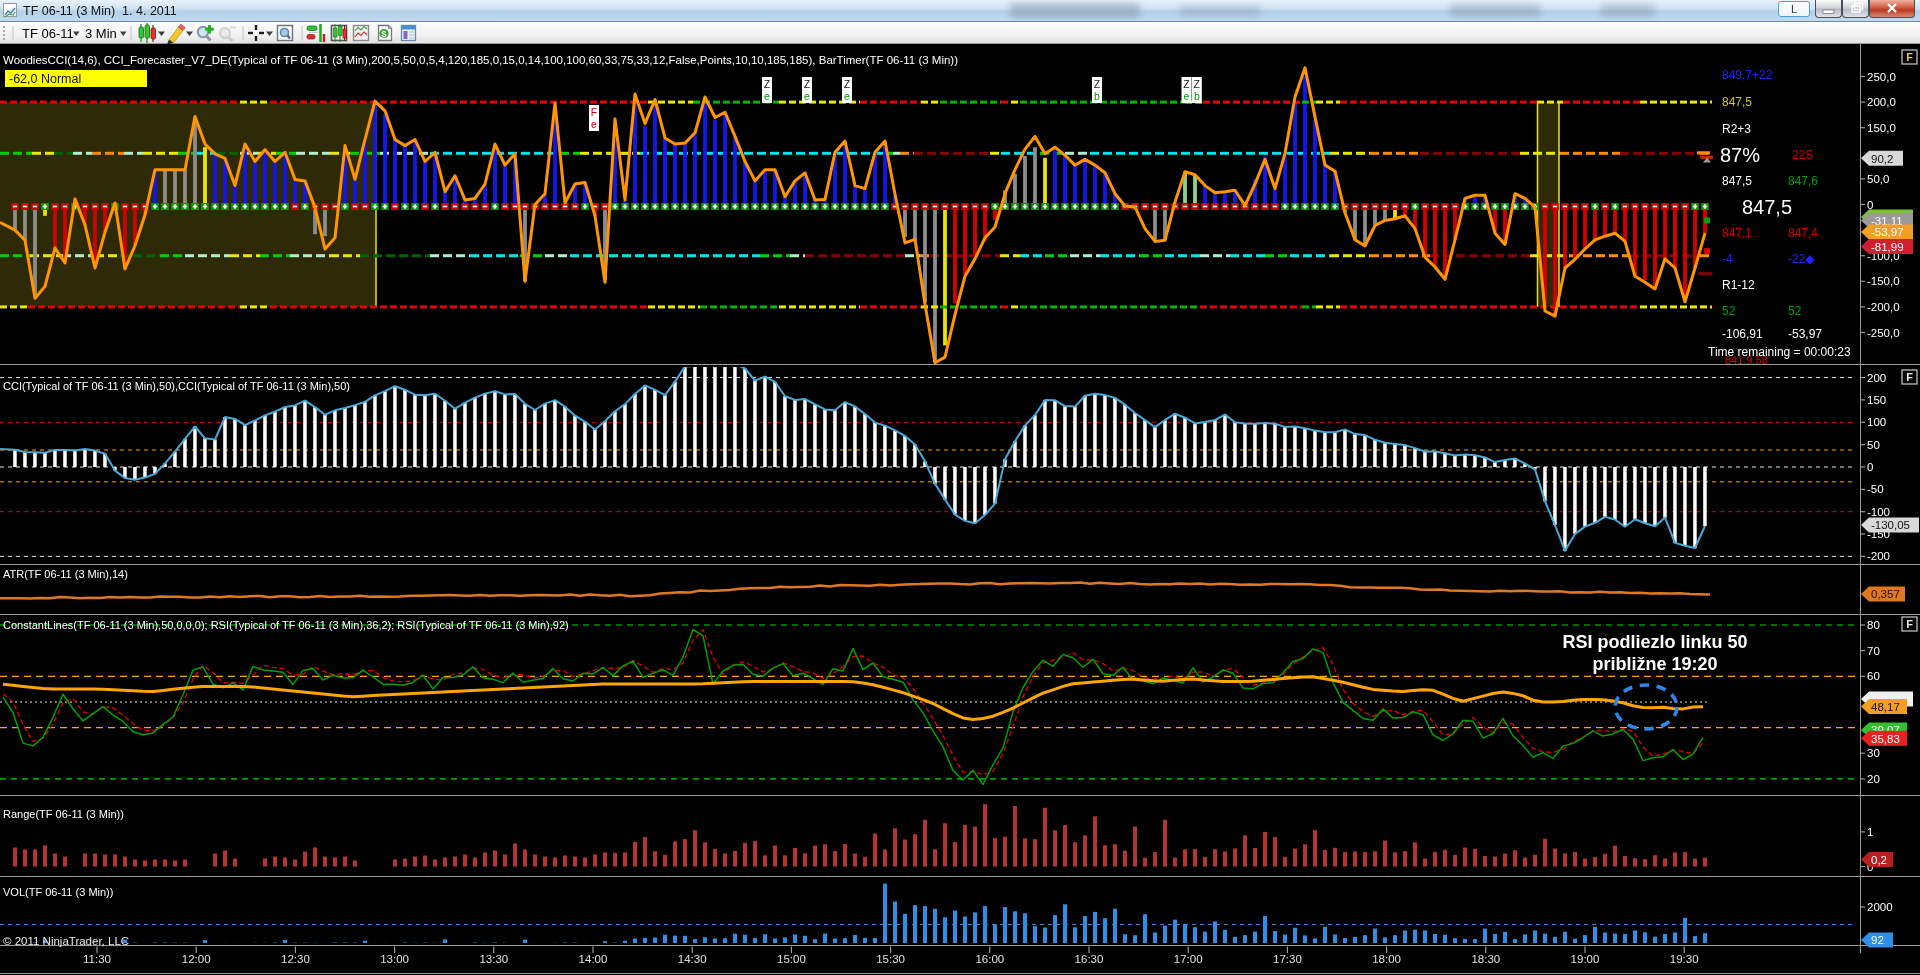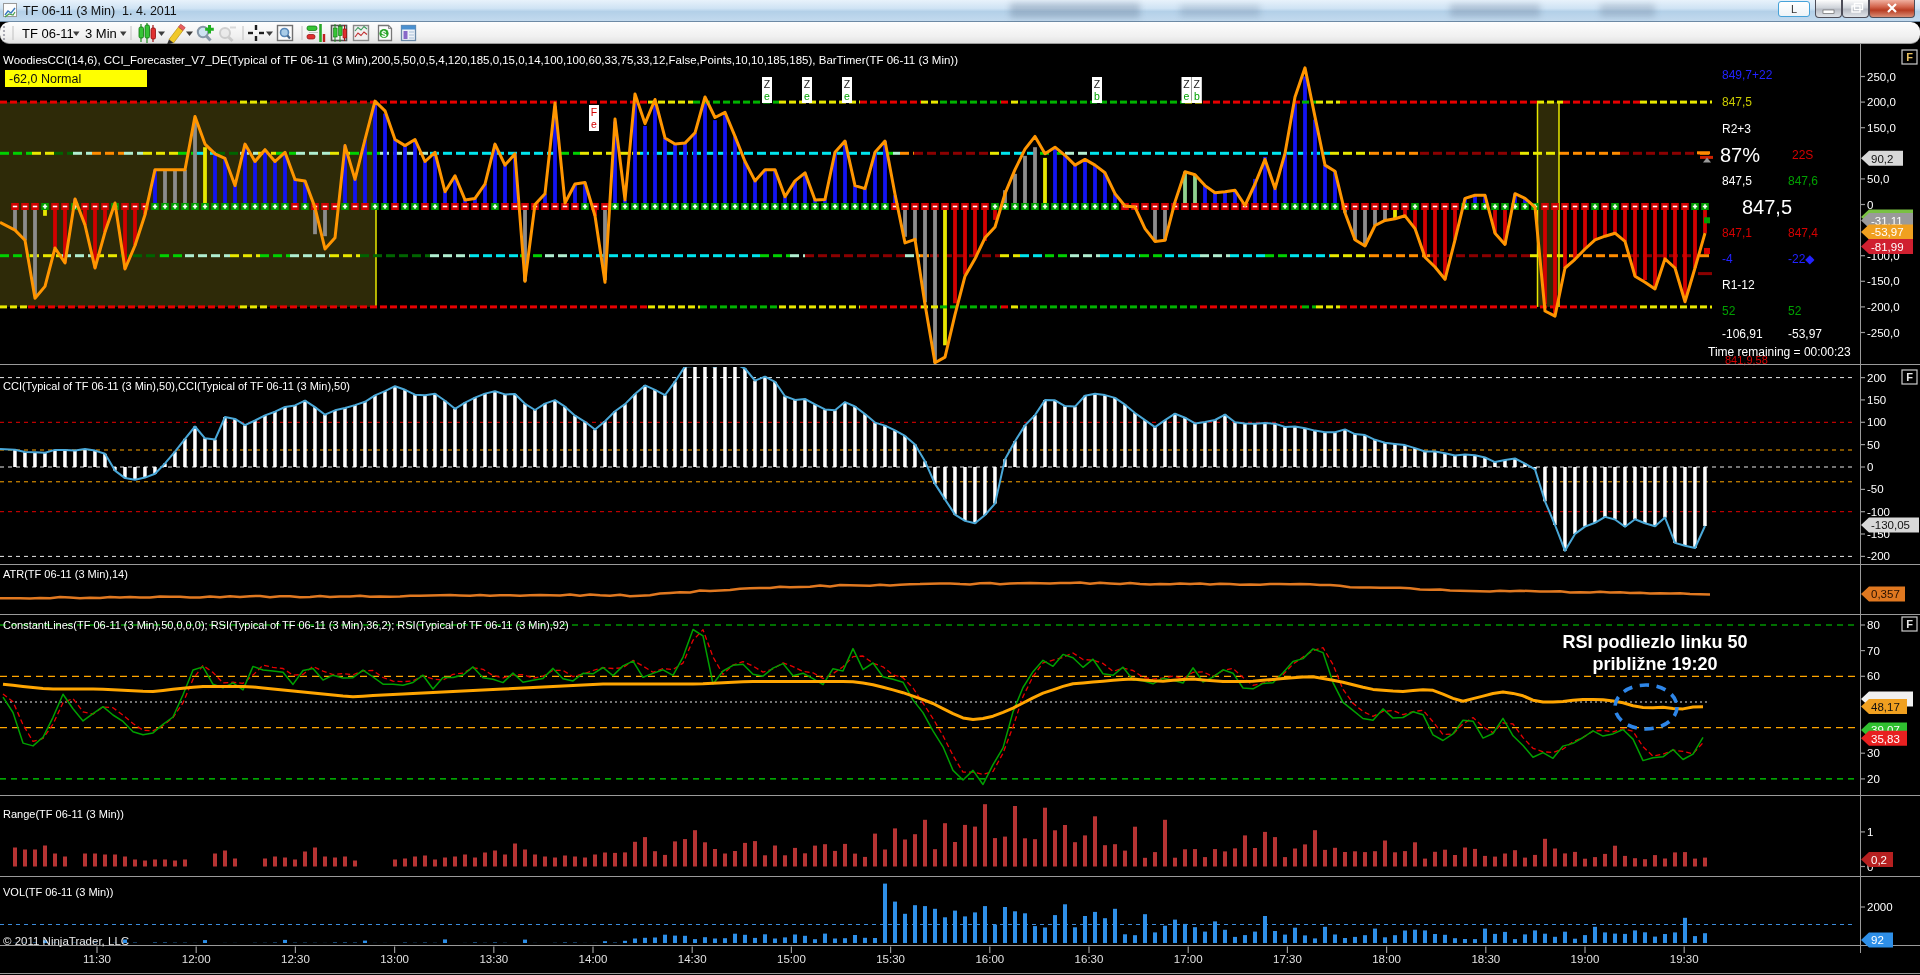--- a/index.html
+++ b/index.html
@@ -14,21 +14,21 @@
   border-top:none; border-radius:0 0 4px 4px;
   background:linear-gradient(#fdfdfd, #d0d4da 45%, #b8bcc4 55%, #dfe3e8);
   color:#333; text-align:center; font-size:10px; line-height:16px; }
 #btnL { left:1778px; top:1px; width:32px; height:16px; border:1px solid #46a2d8;
   border-radius:3px; background:linear-gradient(#ffffff,#eef4f8); font-size:11px; line-height:15px; }
 #btnMin { left:1815px; width:27px; }
 #btnMax { left:1842px; width:27px; }
 #btnX { left:1869px; width:46px;
   background:linear-gradient(#f0b0a0,#d3654d 40%,#b83c22 60%,#d98d75); color:#fff; }
 #toolbar { position:absolute; left:0; top:22px; width:1920px; height:22px;
-  background:linear-gradient(#fdfdfd,#f0f0f0 70%,#e2e2e2); border-bottom:1px solid #9a9a9a;border-radius:9px; }
+  background:linear-gradient(#fdfdfd,#f0f0f0 70%,#e2e2e2); border-bottom:1px solid #9a9a9a; }
 svg.chart { position:absolute; left:0; top:44px; }
 </style></head>
 <body>
 <div id="titlebar">
  <div id="ticon"><svg width="12" height="12">
         <polyline points="1,9 4,5 7,7 11,2" fill="none" stroke="#3a7ac0" stroke-width="1.4"></polyline>
         <polyline points="1,11 5,8 9,9 11,6" fill="none" stroke="#4aa04a" stroke-width="1.2"></polyline>
       </svg></div>
  <div class="t">TF 06-11 (3 Min)&nbsp; 1. 4. 2011</div>
  <div style="position:absolute;left:1010px;top:3px;width:130px;height:15px;background:rgba(100,120,145,.35);border-radius:2px;filter:blur(3px)"></div>

